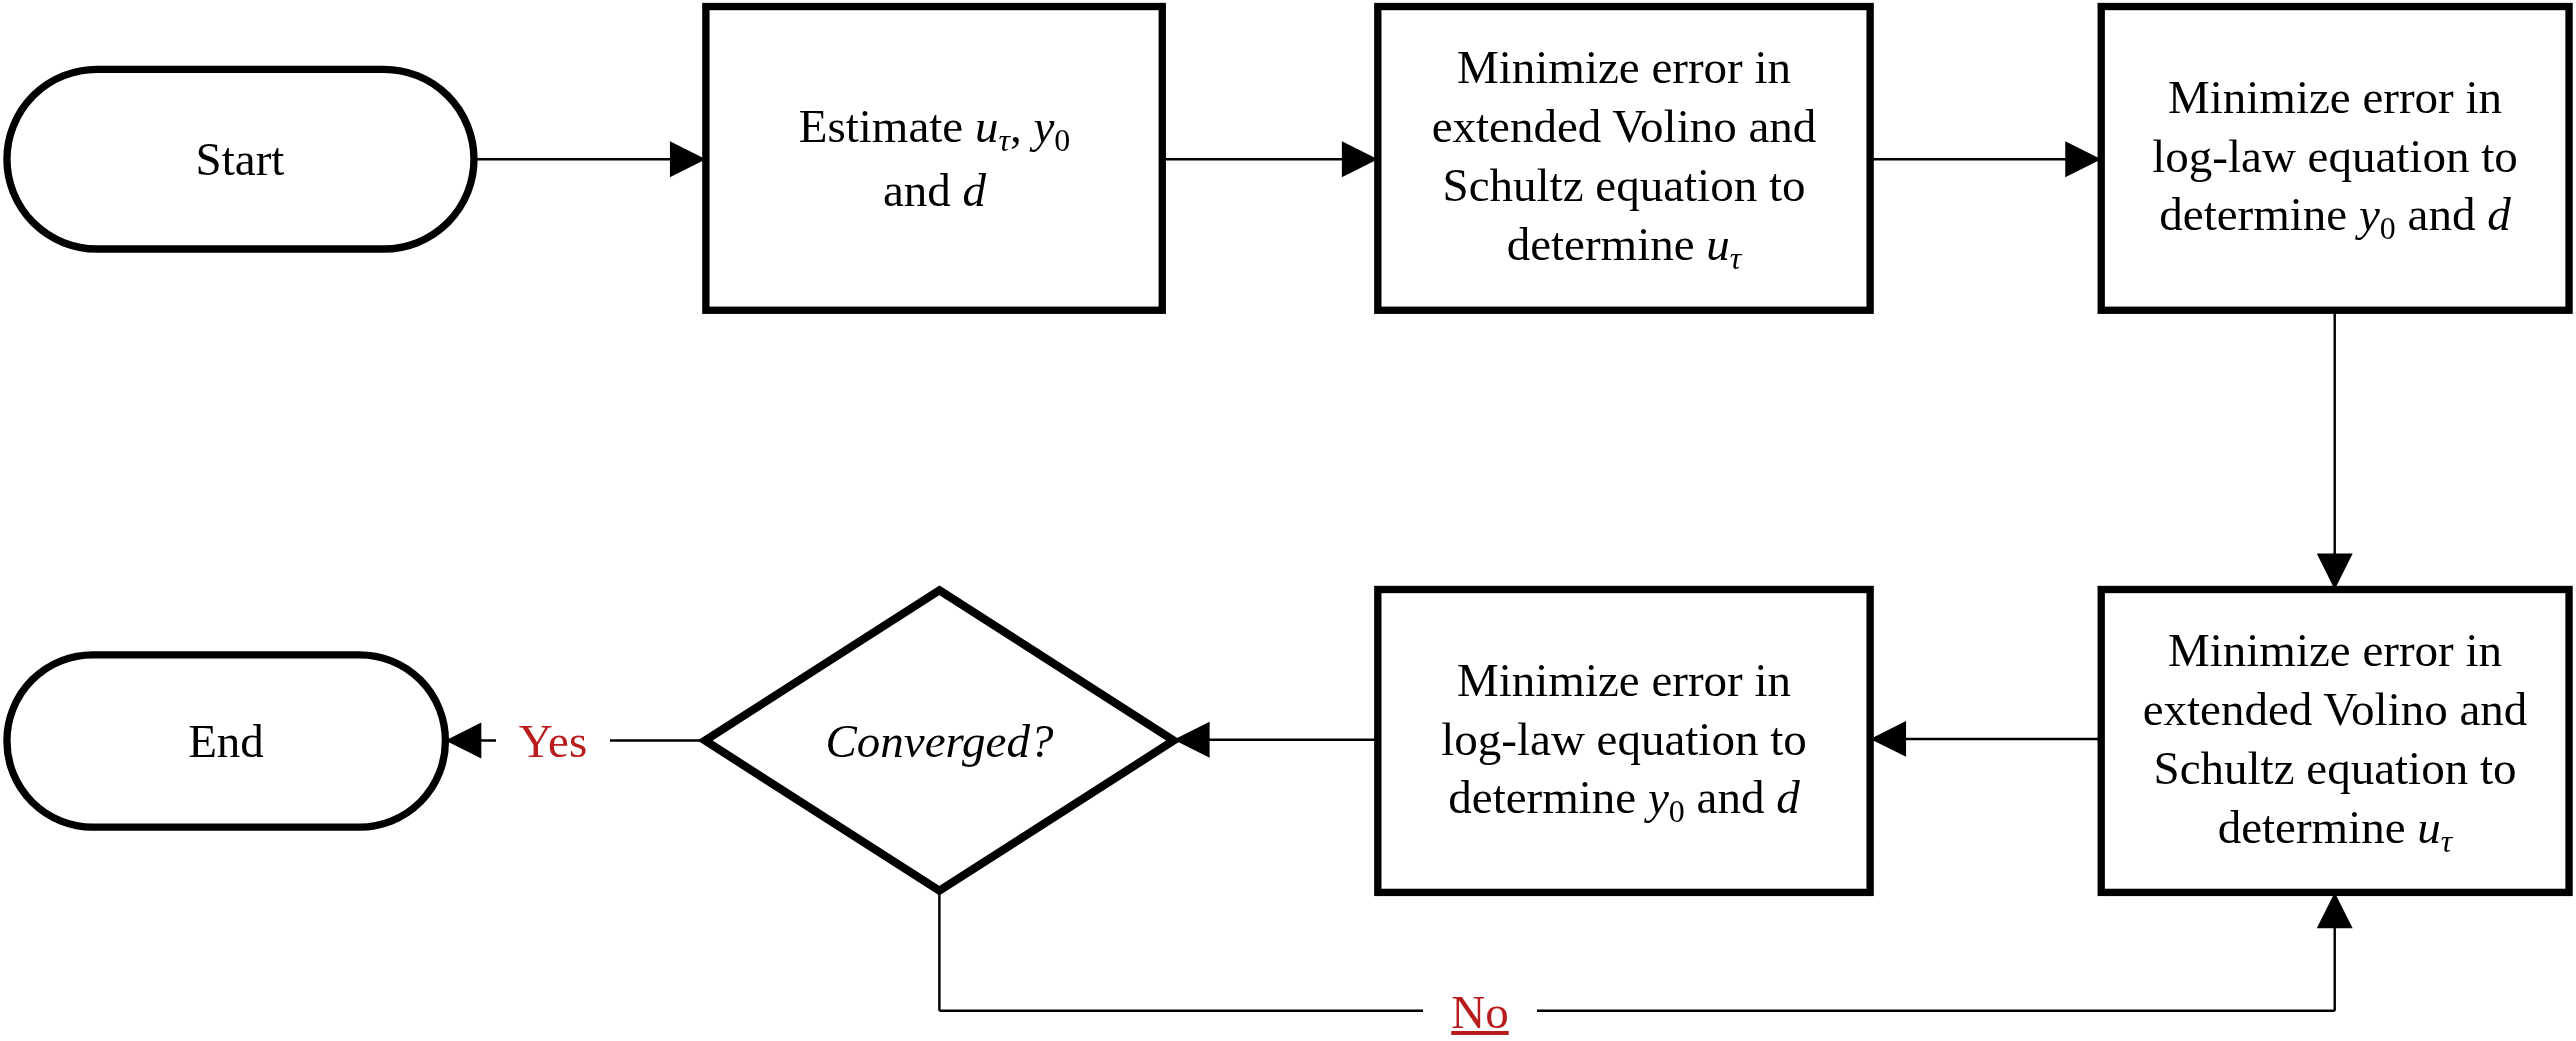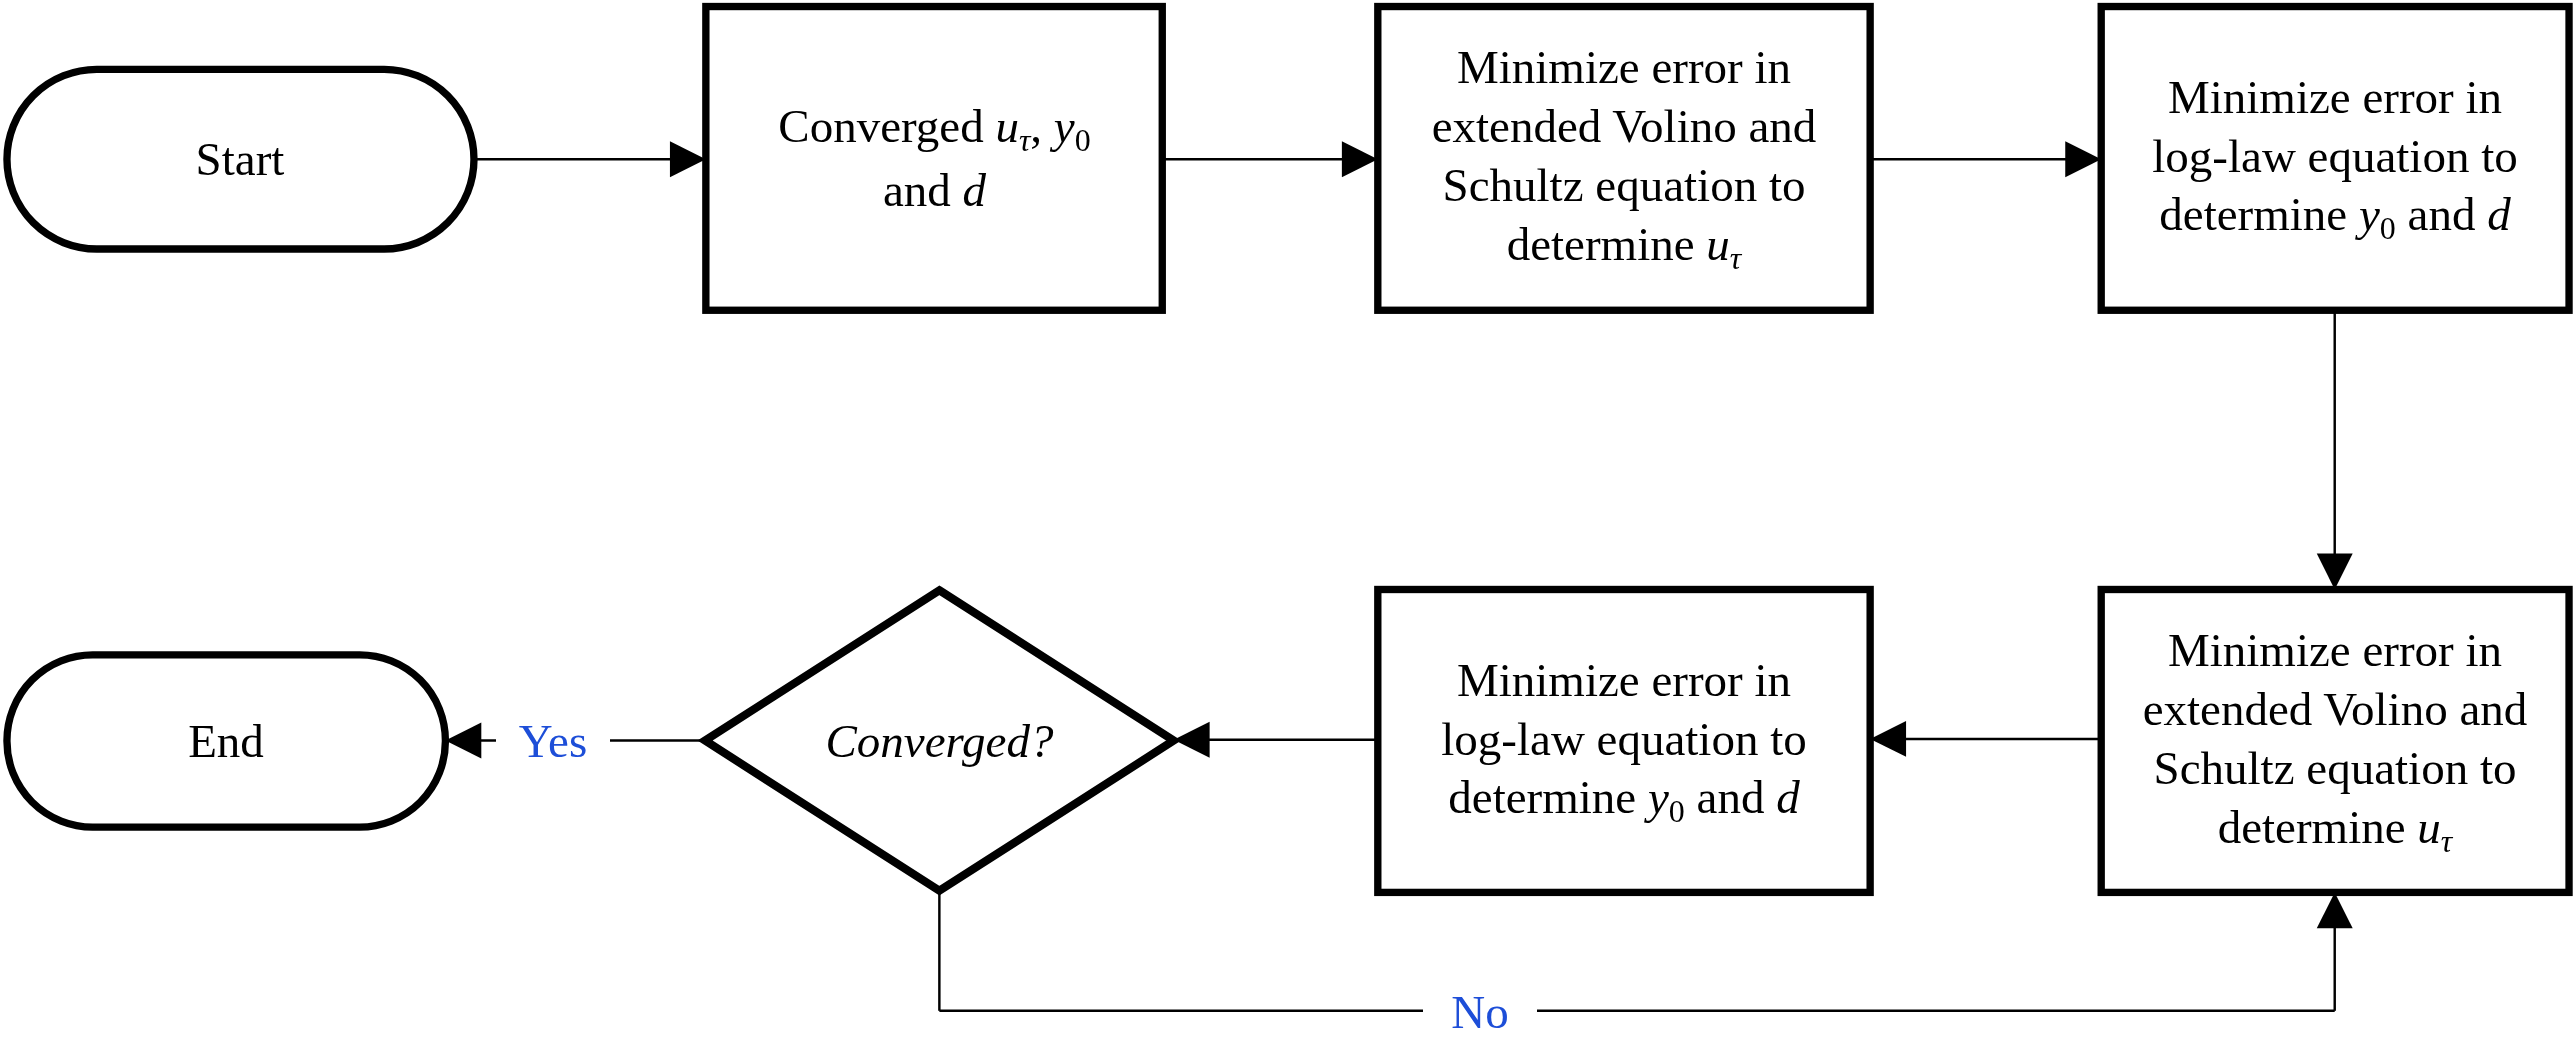--- a/index.html
+++ b/index.html
@@ -24,21 +24,21 @@
     color: #000000;
     pointer-events: none;
   }
   .edge-label {
     position: absolute;
     display: flex;
     align-items: center;
     justify-content: center;
     font-size: 47px;
     background: #ffffff;
-    color: #1d4ed8;
+    color: #b91c1c;
     pointer-events: none;
   }
   .it { font-style: italic; }
   .sb { font-size: 0.68em; vertical-align: -0.28em; }
 </style>
 </head>
 <body>
 
 <div id="figure">
 
@@ -76,21 +76,21 @@
       <polygon points="2290,905 2334,883 2334,927"></polygon>
       <polygon points="1437,906 1481,884 1481,928"></polygon>
       <polygon points="545,907 589,885 589,929"></polygon>
       <polygon points="2859,1093 2837,1137 2881,1137"></polygon>
     </g>
   </svg>
 
   <div class="node-label" style="left:6.5px; top:69px; width:467px; height:180px;text-align:right;">Start</div>
 
   <div class="node-label" style="left:706px; top:6.5px; width:457px; height:304px;">
-      <div><span>Converged </span><span class="it">u</span><span class="it sb">τ</span><span>, </span><span class="it">y</span><span class="sb">0</span><br><span>and </span><span class="it">d</span></div>
+      <div><span>Estimate </span><span class="it">u</span><span class="it sb">τ</span><span>, </span><span class="it">y</span><span class="sb">0</span><br><span>and </span><span class="it">d</span></div>
     </div>
 
   <div class="node-label" style="left:1378px; top:6.5px; width:492px; height:304px;">
       <div><span>Minimize error in</span><br><span>extended Volino and</span><br><span>Schultz equation to</span><br><span>determine </span><span class="it">u</span><span class="it sb">τ</span></div>
     </div>
 
   <div class="node-label" style="left:2101px; top:6.5px; width:468px; height:304px;">
       <div><span>Minimize error in</span><br><span>log-law equation to</span><br><span>determine </span><span class="it">y</span><span class="sb">0</span><span> and </span><span class="it">d</span></div>
     </div>
 
@@ -101,16 +101,16 @@
   <div class="node-label" style="left:1378px; top:590px; width:492px; height:303px;">
       <div><span>Minimize error in</span><br><span>log-law equation to</span><br><span>determine </span><span class="it">y</span><span class="sb">0</span><span> and </span><span class="it">d</span></div>
     </div>
 
   <div class="node-label" style="left:705px; top:591px; width:469px; height:301px;font-style:italic;">Converged?</div>
 
   <div class="node-label" style="left:6.5px; top:655px; width:439px; height:172px;">End</div>
 
   <div class="edge-label" style="left:496px; top:711px; width:114px; height:59px;">Yes</div>
 
-  <div class="edge-label" style="left:1423px; top:982px; width:114px; height:59px;">No</div>
+  <div class="edge-label" style="left:1423px; top:982px; width:114px; height:59px;text-decoration:underline;">No</div>
 
 </div>
 
 
 </body></html>

